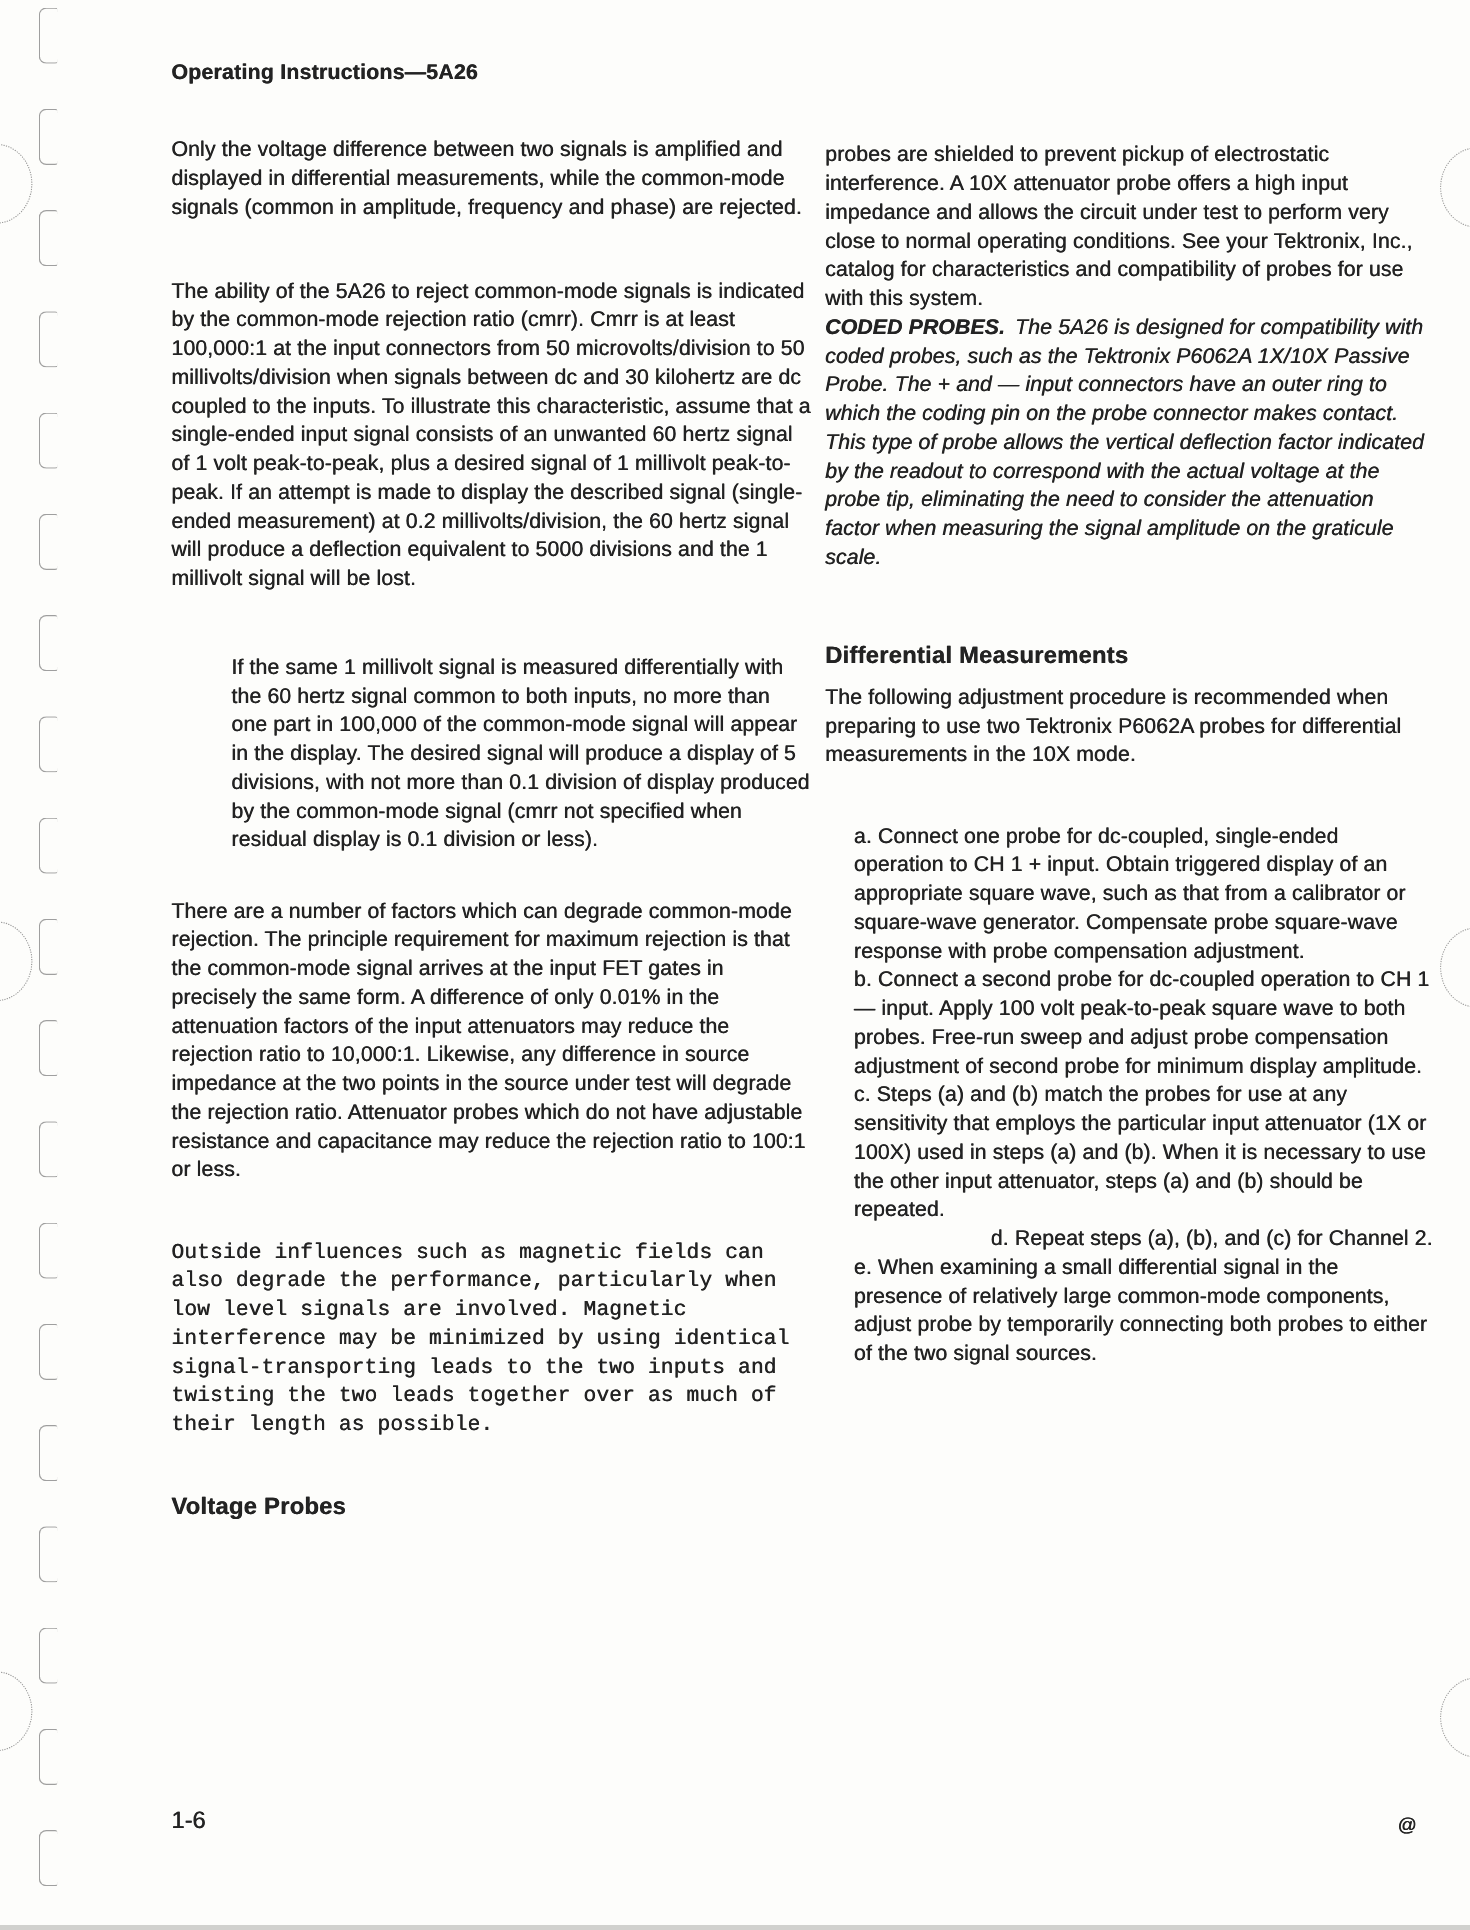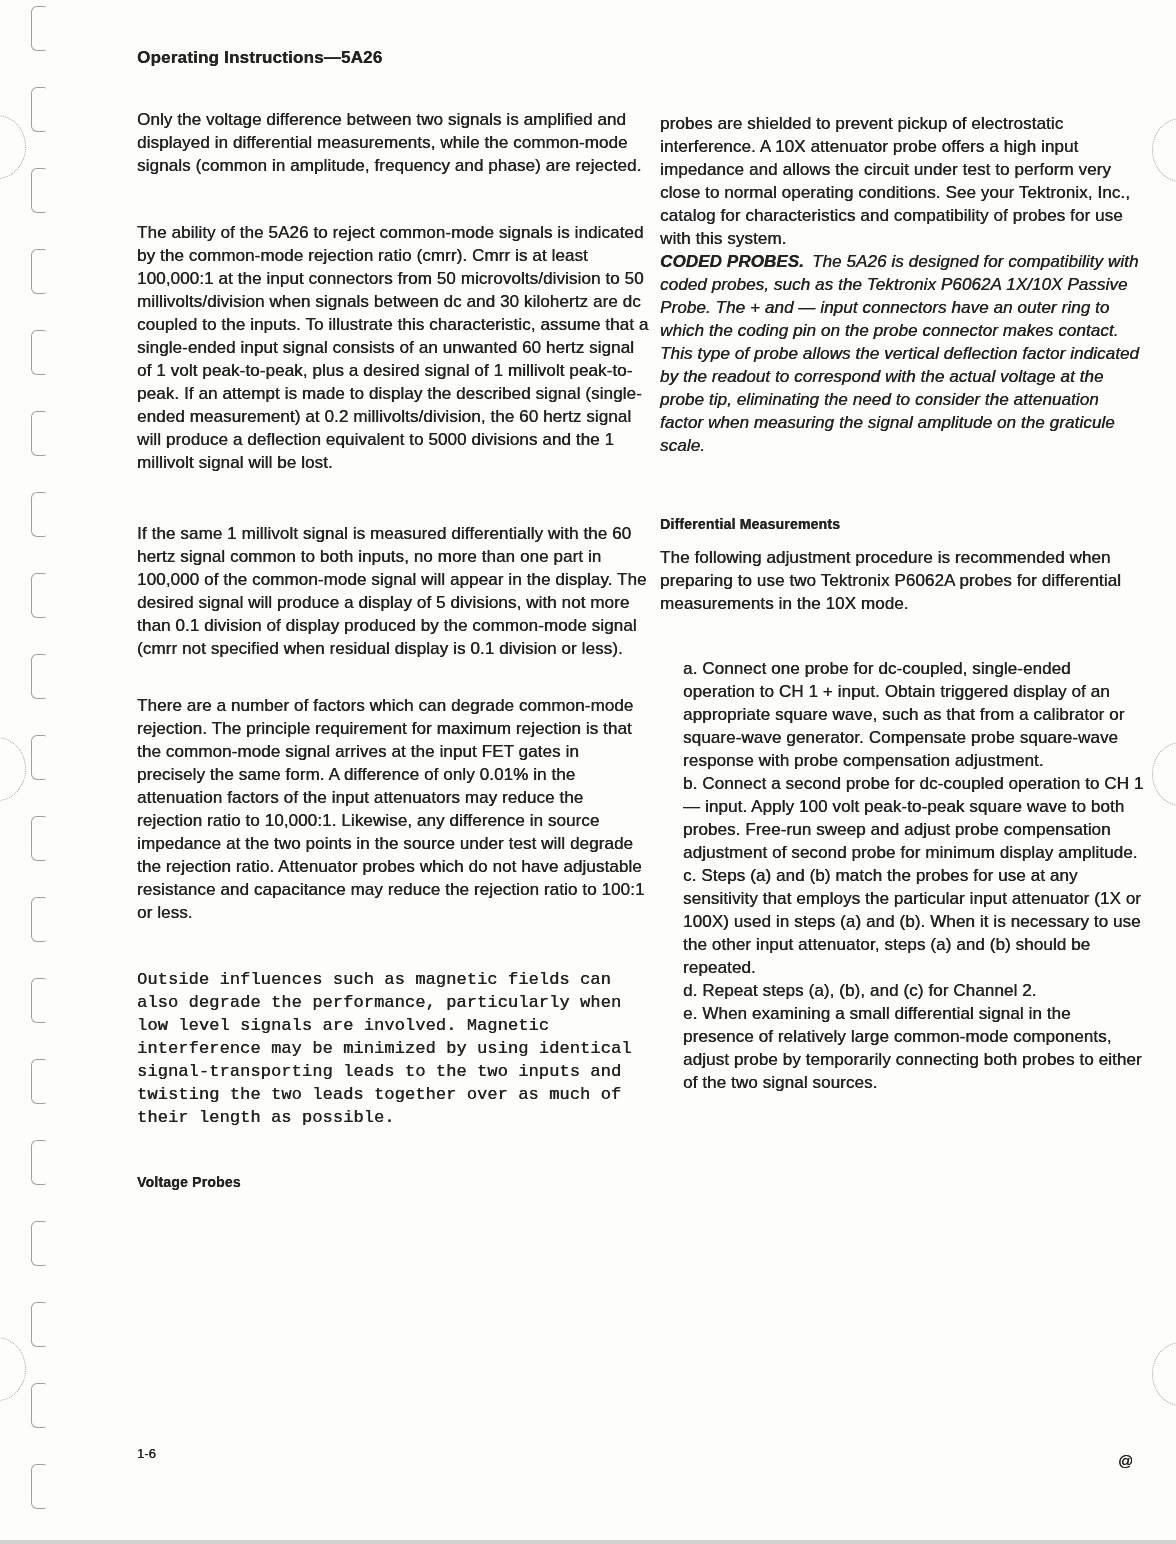--- a/index.html
+++ b/index.html
@@ -28,45 +28,45 @@
     font-size: 17px;
     line-height: 23px;
     letter-spacing: 0.1px;
   }
   .col.left  { left: 137px; width: 512px; }
   .col.right { left: 660px; width: 486px; top: 112px; }
 
   .col p { margin: 0; }
   .col .p-intro   { margin-bottom: 44px; }
   .col .p-cmrr    { margin-bottom: 48px; }
-  .col .p-diff    { margin-bottom: 34px; }
+  .col .p-diff    { margin-bottom: 34px; margin-left: 48px; }
   .col .p-degrade { margin-bottom: 44px; }
   .col .p-outside { margin-bottom: 42px; font-family: Liberation Mono, monospace; }
 
   .col h2 {
     margin: 0 0 10px 0;
-    font-size: 14px;
+    font-size: 19px;
     font-weight: bold;
     letter-spacing: 0.2px;
   }
   .col .p-probes  { }
   .col .p-coded   { margin-bottom: 56px; font-style: italic; }
   .col .p-dintro  { margin-bottom: 42px; }
   .runin { font-weight: bold; margin-right: 8px; }
 
   .step { padding-left: 23px; }
   .step-a { margin-bottom: 38px; }
   .step-b { margin-bottom: 40px; }
   .step-c { margin-bottom: 46px; }
-  .step-d { margin-bottom: 40px; }
+  .step-d { margin-bottom: 40px; text-align: right; }
 
   .footer-num {
     position: absolute;
     left: 137px; top: 1446px;
-    font-size: 13px;
+    font-size: 19px;
     text-align: right;
   }
   .rev-mark {
     position: absolute;
     left: 1118px; top: 1452px;
     font-size: 15px;
   }
 
   
   .bind-mark {

